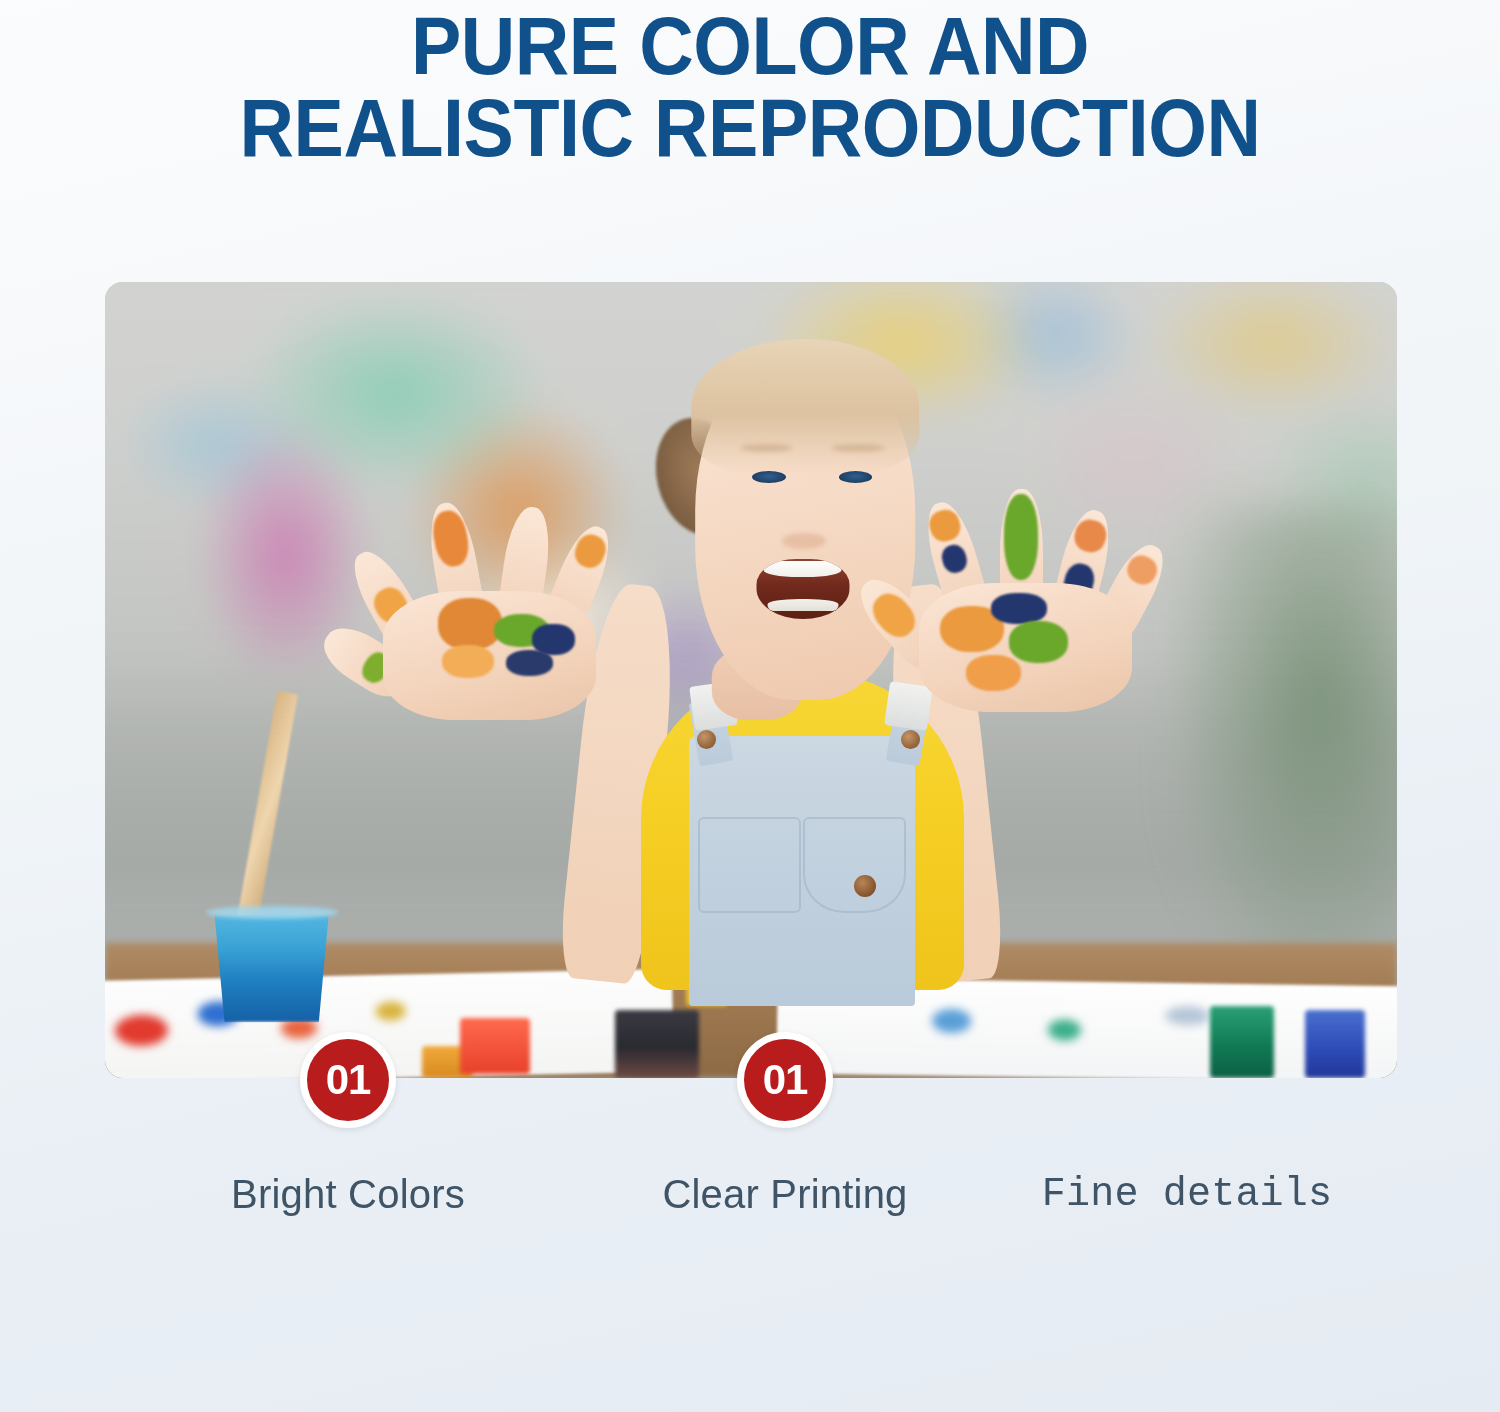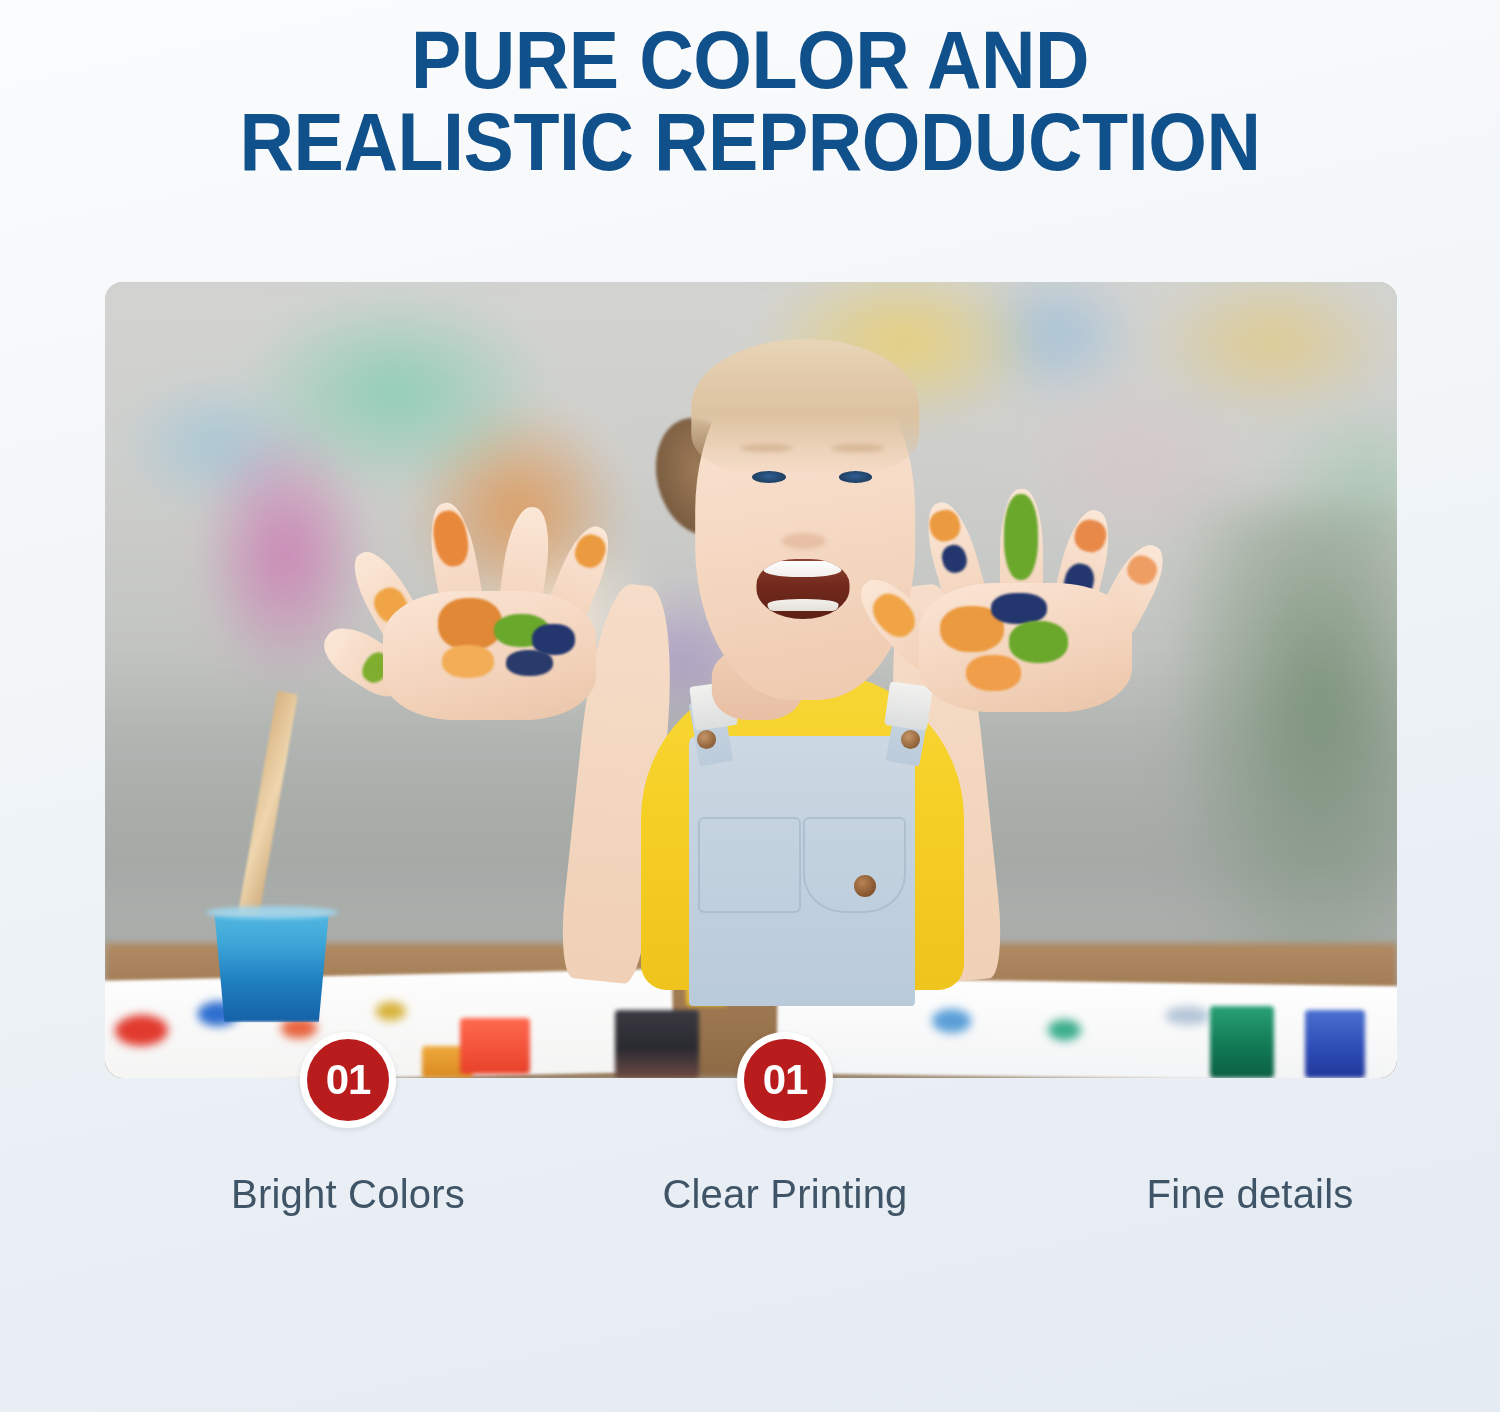--- a/index.html
+++ b/index.html
@@ -21,21 +21,21 @@
     height: 1412px;
   }
 
   
   .headline {
     position: absolute;
     left: 0;
     top: 0;
     width: 1500px;
     text-align: center;
-    padding-top: 20px;
+    padding-top: 6px;
     line-height: 0.97;
     letter-spacing: -0.5px;
   }
   .headline .line {
     display: block;
     font-family: "Liberation Sans Narrow", "Liberation Sans", sans-serif;
     font-weight: bold;
     color: #10518b;
     text-shadow: 0 1px 0 rgba(255,255,255,0.65);
   }
@@ -475,15 +475,15 @@
   <div class="badge" style="left:348px;top:1032px;">
     <span>01</span>
   </div>
   <div class="feature-label" style="left:348px;top:1172px;">Bright Colors</div>
 
   <div class="badge" style="left:785px;top:1032px;">
     <span>01</span>
   </div>
   <div class="feature-label" style="left:785px;top:1172px;">Clear Printing</div>
 
-  <div class="feature-label" style="left:1250px;top:1172px;">Fine details</div>
+  <div class="feature-label" style="left:1187px;top:1172px;font-family:Liberation Mono, monospace;">Fine details</div>
 
 </div>
 
 </body></html>

